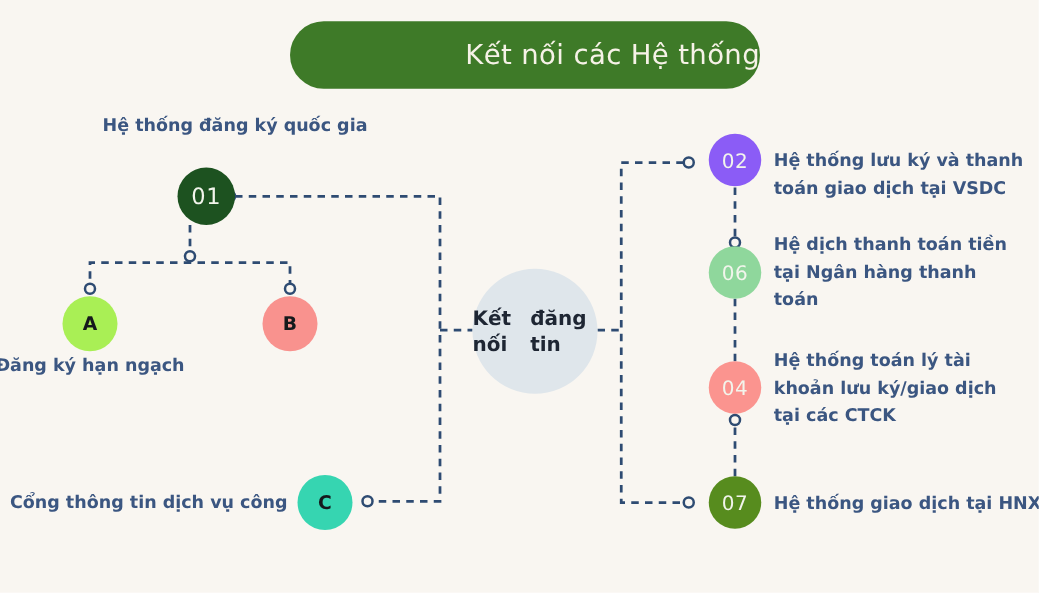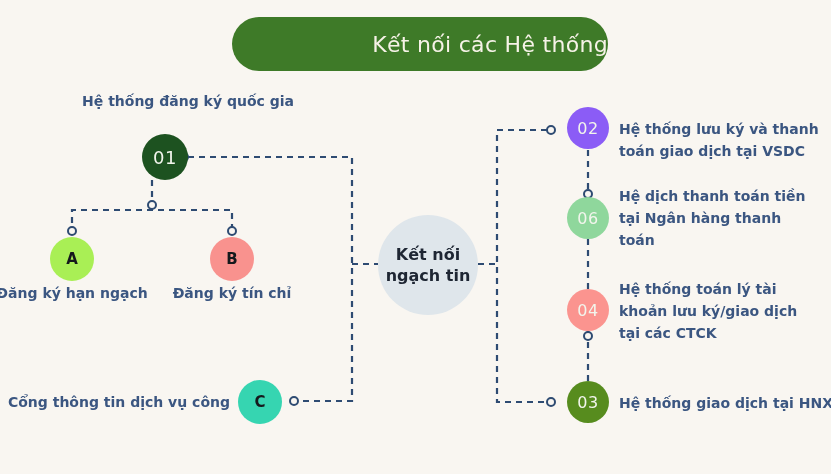--- a/index.html
+++ b/index.html
@@ -56,21 +56,21 @@
   .n-02 { left: 567px; top: 107px; width: 42px; height: 42px; }
   .n-04 { left: 567px; top: 197px; width: 42px; height: 42px; }
   .n-05 { left: 567px; top: 289px; width: 42px; height: 42px; }
   .n-03 { left: 567px; top: 381px; width: 42px; height: 42px; }
 
   .hub {
     position: absolute;
     left: 378px; top: 215px;
     width: 100px; height: 100px;
     border-radius: 50%;
-    display: flex; flex-direction: column;
+    display: flex; flex-direction: row;
     align-items: center; justify-content: center;
     color: #1e2633;
     font-size: 16px;
     font-weight: bold;
     line-height: 21px;
   }
 
   .lbl {
     position: absolute;
     color: #3b5681;
@@ -142,45 +142,44 @@
   </div>
 
   <div class="node n-a" style="background: rgb(169, 239, 85);">
     <span class="letter">A</span>
   </div>
   <div class="lbl lbl-a">Đăng ký hạn ngạch</div>
 
   <div class="node n-b" style="background: rgb(249, 146, 142);">
     <span class="letter">B</span>
   </div>
-  <div class="lbl lbl-b">Đăng ký tín chỉ</div>
 
   <div class="node n-c" style="background: rgb(54, 213, 177);">
     <span class="letter">C</span>
   </div>
   <div class="lbl lbl-c">Cổng thông tin dịch vụ công</div>
 
   <div class="hub" style="background: rgb(223, 230, 235);">
     <div>Kết nối</div>
-    <div>ngạch tin</div>
+    <div>đăng tin</div>
   </div>
 
   <div class="node n-02" style="background: #8b5cf6;">
     <span class="num">02</span>
   </div>
   <div class="lbl lbl-right lbl-02">Hệ thống lưu ký và thanh toán giao dịch tại VSDC</div>
 
   <div class="node n-04" style="background: rgb(143, 215, 156);">
     <span class="num">06</span>
   </div>
   <div class="lbl lbl-right lbl-04">Hệ dịch thanh toán tiền tại Ngân hàng thanh toán</div>
 
   <div class="node n-05" style="background: rgb(251, 148, 143);">
     <span class="num">04</span>
   </div>
   <div class="lbl lbl-right lbl-05">Hệ thống toán lý tài khoản lưu ký/giao dịch tại các CTCK</div>
 
   <div class="node n-03" style="background: rgb(87, 140, 30);">
-    <span class="num">03</span>
+    <span class="num">07</span>
   </div>
   <div class="lbl lbl-right lbl-03">Hệ thống giao dịch tại HNX</div>
 
 </div>
 
 </body></html>

